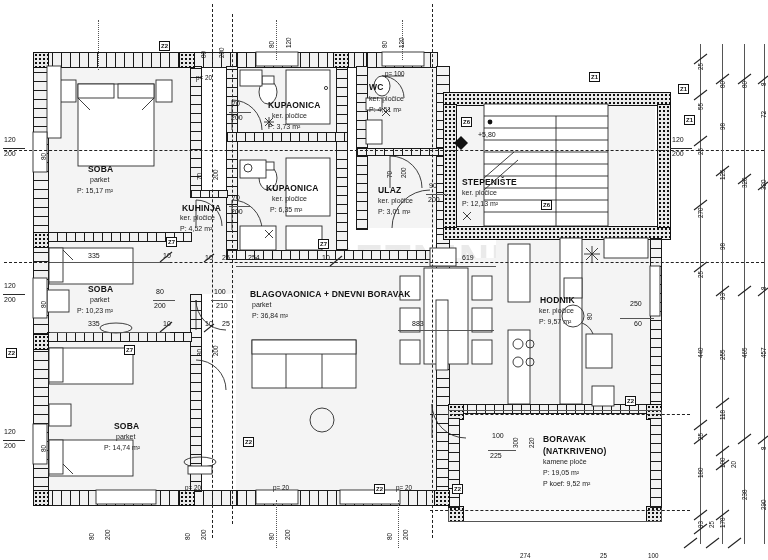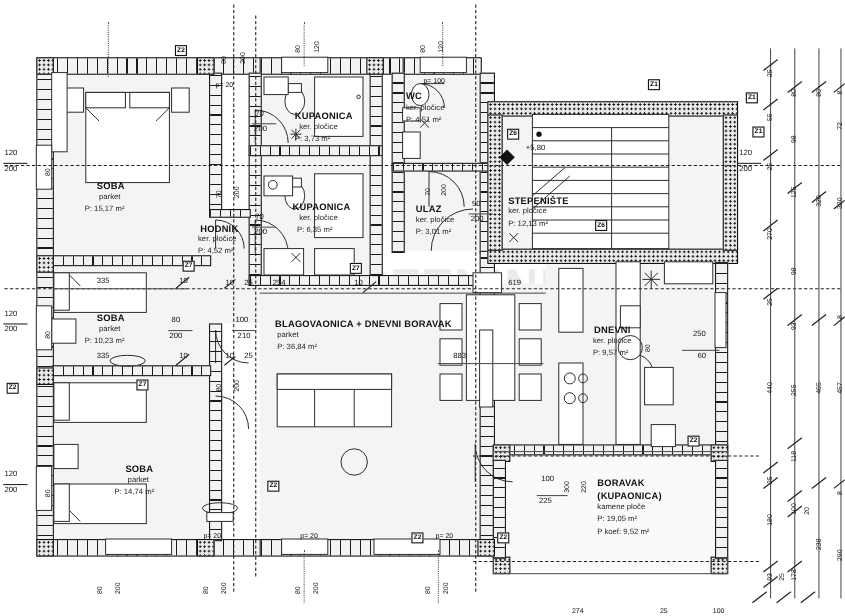--- a/index.html
+++ b/index.html
@@ -275,21 +275,21 @@
   <div class="roomsub" style="left:77px;top:187px;">P: 15,17 m²</div>
 
   <div class="roomname" style="left:88px;top:284px;">SOBA</div>
   <div class="roomsub" style="left:90px;top:296px;">parket</div>
   <div class="roomsub" style="left:77px;top:307px;">P: 10,23 m²</div>
 
   <div class="roomname" style="left:114px;top:421px;">SOBA</div>
   <div class="roomsub" style="left:116px;top:433px;">parket</div>
   <div class="roomsub" style="left:104px;top:444px;">P: 14,74 m²</div>
 
-  <div class="roomname" style="left:182px;top:203px;">HODNIK</div>
+  <div class="roomname" style="left:182px;top:203px;">KUHINJA</div>
   <div class="roomsub" style="left:180px;top:214px;">ker. pločice</div>
   <div class="roomsub" style="left:180px;top:225px;">P: 4,52 m²</div>
 
   <div class="roomname" style="left:268px;top:100px;">KUPAONICA</div>
   <div class="roomsub" style="left:272px;top:112px;">ker. pločice</div>
   <div class="roomsub" style="left:268px;top:123px;">P: 3,73 m²</div>
 
   <div class="roomname" style="left:266px;top:183px;">KUPAONICA</div>
   <div class="roomsub" style="left:272px;top:195px;">ker. pločice</div>
   <div class="roomsub" style="left:270px;top:206px;">P: 6,35 m²</div>
@@ -305,26 +305,26 @@
 
   <div class="roomname" style="left:462px;top:177px;">STEPENIŠTE</div>
   <div class="roomsub" style="left:462px;top:189px;">ker. pločice</div>
   <div class="roomsub" style="left:462px;top:200px;">P: 12,13 m²</div>
   <div class="dimsm" style="left:478px;top:131px;font-size:7px;">+5,80</div>
 
   <div class="roomname" style="left:250px;top:289px;">BLAGOVAONICA + DNEVNI BORAVAK</div>
   <div class="roomsub" style="left:252px;top:301px;">parket</div>
   <div class="roomsub" style="left:252px;top:312px;">P: 36,84 m²</div>
 
-  <div class="roomname" style="left:540px;top:295px;">DNEVNI</div>
+  <div class="roomname" style="left:540px;top:295px;">HODNIK</div>
   <div class="roomsub" style="left:539px;top:307px;">ker. pločice</div>
   <div class="roomsub" style="left:539px;top:318px;">P: 9,57 m²</div>
 
   <div class="roomname" style="left:543px;top:434px;">BORAVAK</div>
-  <div class="roomname" style="left:543px;top:446px;">(KUPAONICA)</div>
+  <div class="roomname" style="left:543px;top:446px;">(NATKRIVENO)</div>
   <div class="roomsub" style="left:543px;top:458px;">kamene ploče</div>
   <div class="roomsub" style="left:543px;top:469px;">P: 19,05 m²</div>
   <div class="roomsub" style="left:543px;top:480px;">P koef: 9,52 m²</div>
 
   <div class="tag" style="left:159px;top:41px;">Z2</div>
   <div class="tag" style="left:589px;top:72px;">Z1</div>
   <div class="tag" style="left:461px;top:117px;">Z6</div>
   <div class="tag" style="left:541px;top:200px;">Z6</div>
   <div class="tag" style="left:166px;top:237px;">Z7</div>
   <div class="tag" style="left:124px;top:345px;">Z7</div>

